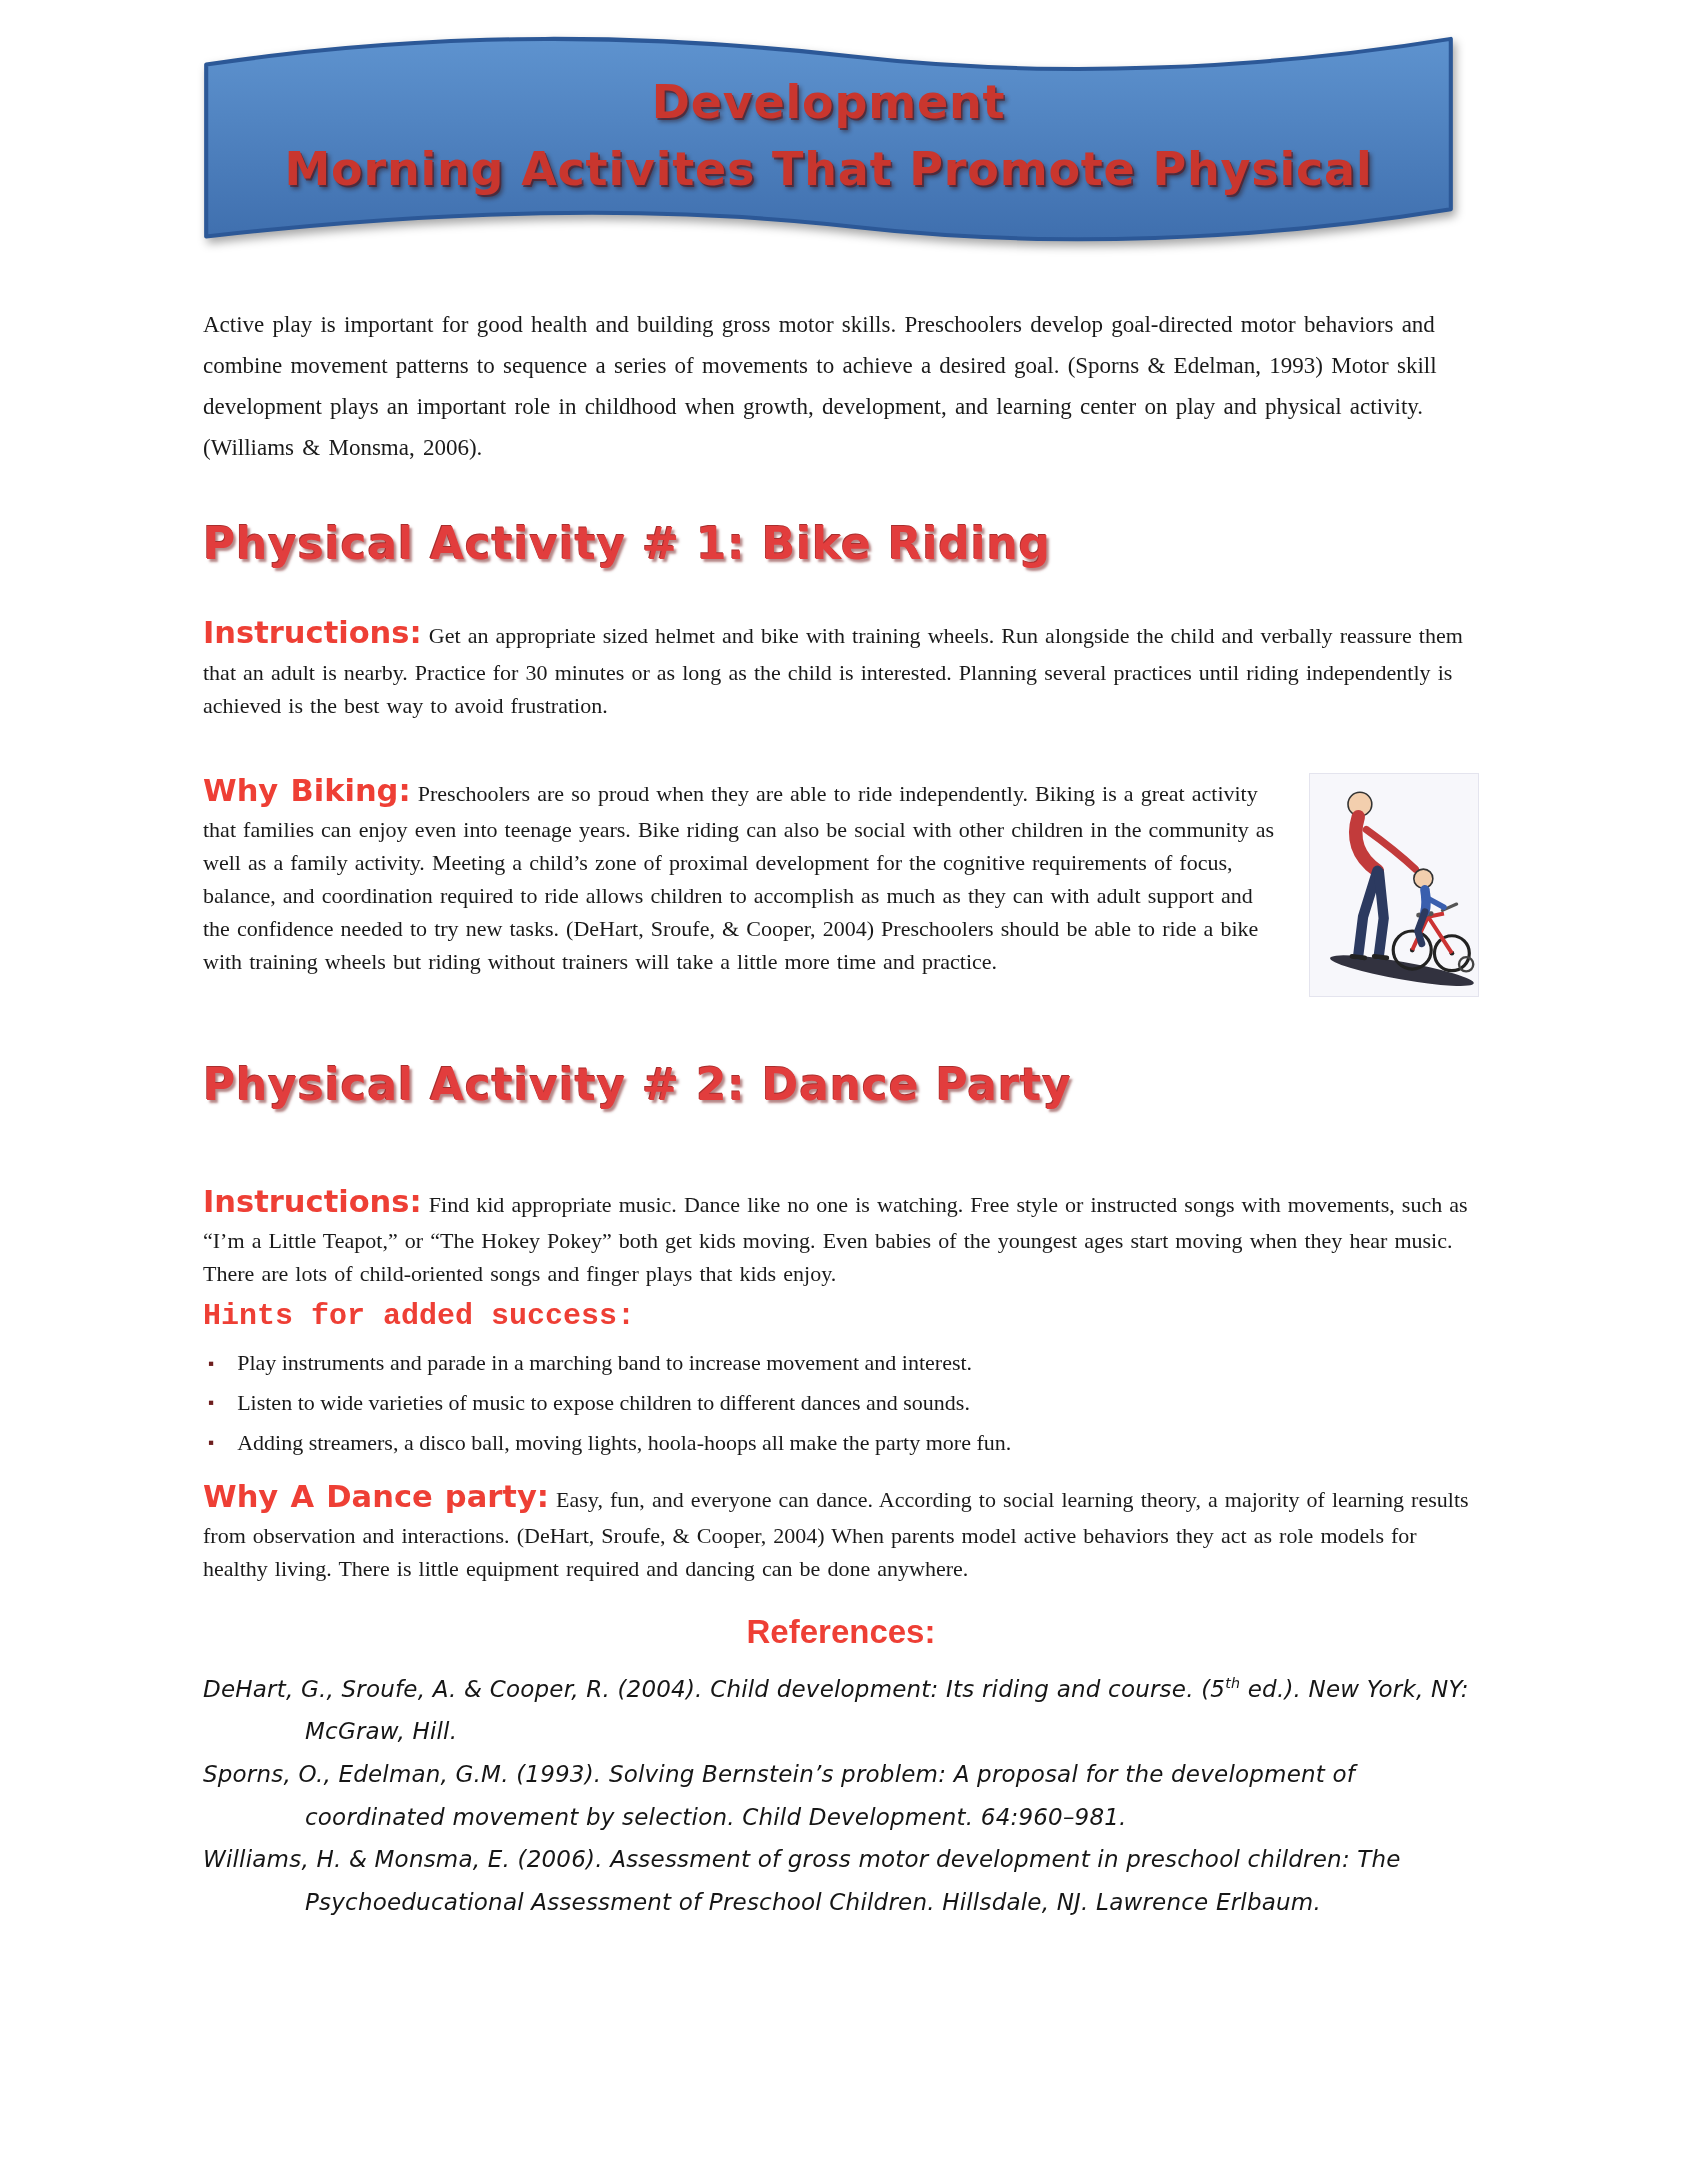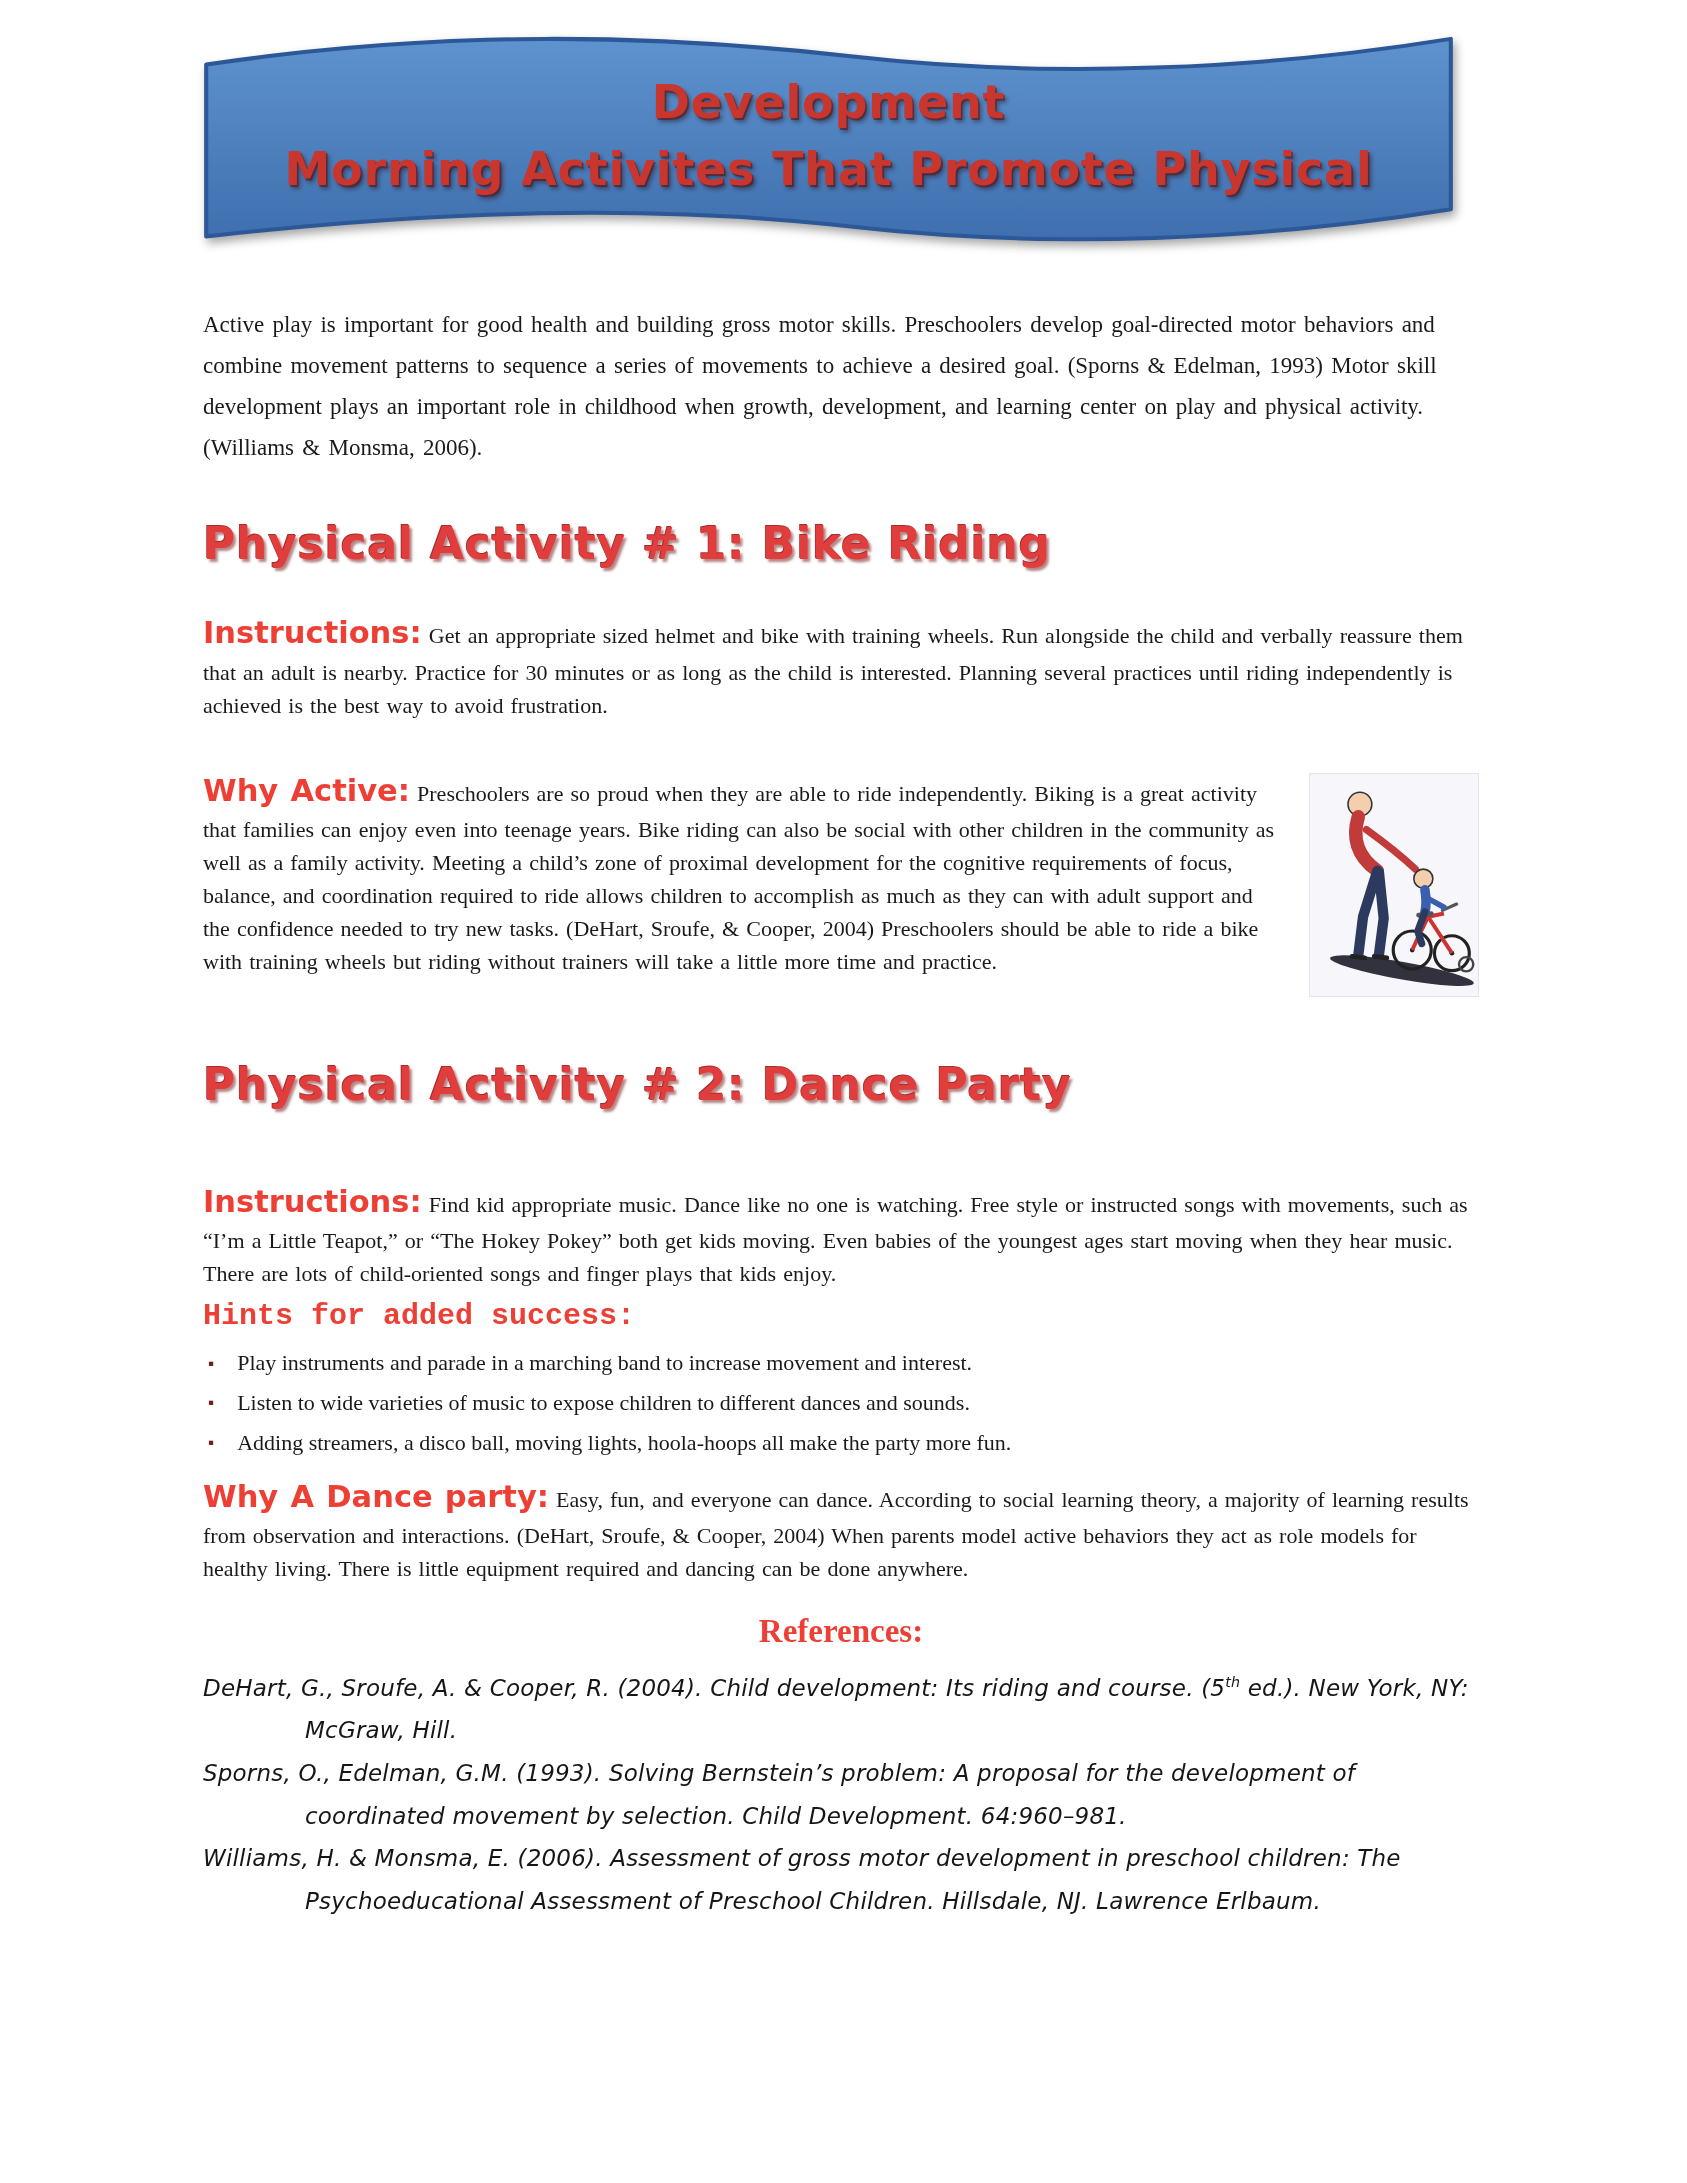--- a/index.html
+++ b/index.html
@@ -87,21 +87,21 @@
   .hint-item {
     display: flex; align-items: baseline; gap: 23px;
     font-size: 22px; line-height: 1.5; margin-bottom: 6.6px;
   }
   .bullet { color: #6e1e1e; font-size: 17.3px; flex: 0 0 auto; position: relative; top: -1.6px; }
 
   .para.tight { margin-bottom: 24px; }
   .para.why-dance { margin-bottom: 28px; }
 
   .refs-heading {
-    font-family: Liberation Serif, serif;
+    font-family: Liberation Sans, sans-serif;
     font-weight: 700;
     font-size: 33px;
     color: #ee3f35;
     text-align: center;
     margin: 0 0 16.5px 0;
   }
   .ref {
     font-family: "DejaVu Sans", sans-serif;
     font-style: italic;
     font-size: 23px;
@@ -166,21 +166,21 @@
       <path d="M128,222 L148,180 L178,226 M148,180 L168,176 M128,222 L140,196" stroke="#cc3333" stroke-width="5" fill="none" stroke-linejoin="round"></path>
       <path d="M166,172 L184,164" stroke="#555555" stroke-width="4" stroke-linecap="round"></path>
       <path d="M136,178 L152,176" stroke="#555555" stroke-width="6" stroke-linecap="round"></path>
 
       <circle cx="142" cy="132" r="12" fill="#f3cfae" stroke="#333333" stroke-width="2"></circle>
       <path d="M144,146 C146,158 146,166 144,174" stroke="#3a5fae" stroke-width="12" fill="none" stroke-linecap="round"></path>
       <path d="M144,174 L135,198 L140,214" stroke="#2c3a60" stroke-width="9" fill="none" stroke-linecap="round"></path>
       <path d="M146,156 L168,168" stroke="#3a5fae" stroke-width="7" stroke-linecap="round"></path>
     </svg>
     <p class="para">
-      <span class="red-label label-lg">Why Active:</span>
+      <span class="red-label label-lg">Why Biking:</span>
       <span>Preschoolers are so proud when they are able to ride independently.  Biking  is a great activity that families  can enjoy even into teenage years.  Bike riding can also be social with other children in the community as well as a family  activity.  Meeting a child’s zone of proximal development for the cognitive requirements of focus, balance, and coordination required to ride allows children to accomplish as much as they can with adult support and the confidence needed to try new tasks. (DeHart, Sroufe, &amp; Cooper, 2004)   Preschoolers should be able to ride a bike with training wheels but riding without trainers will take a little more time and practice.</span>
     </p>
   </div>
 
   <h2 class="activity-heading mb-lg">Physical Activity # 2: Dance Party</h2>
 
   <p class="para tight">
     <span class="red-label label-lg">Instructions:</span>
     <span>Find kid appropriate music.  Dance like no one is watching.  Free style or instructed songs with movements, such as “I’m a Little Teapot,” or “The Hokey Pokey” both get kids moving.  Even babies of the youngest ages start moving when they hear music. There are lots of child-oriented songs and finger plays that kids enjoy.</span>
   </p>

